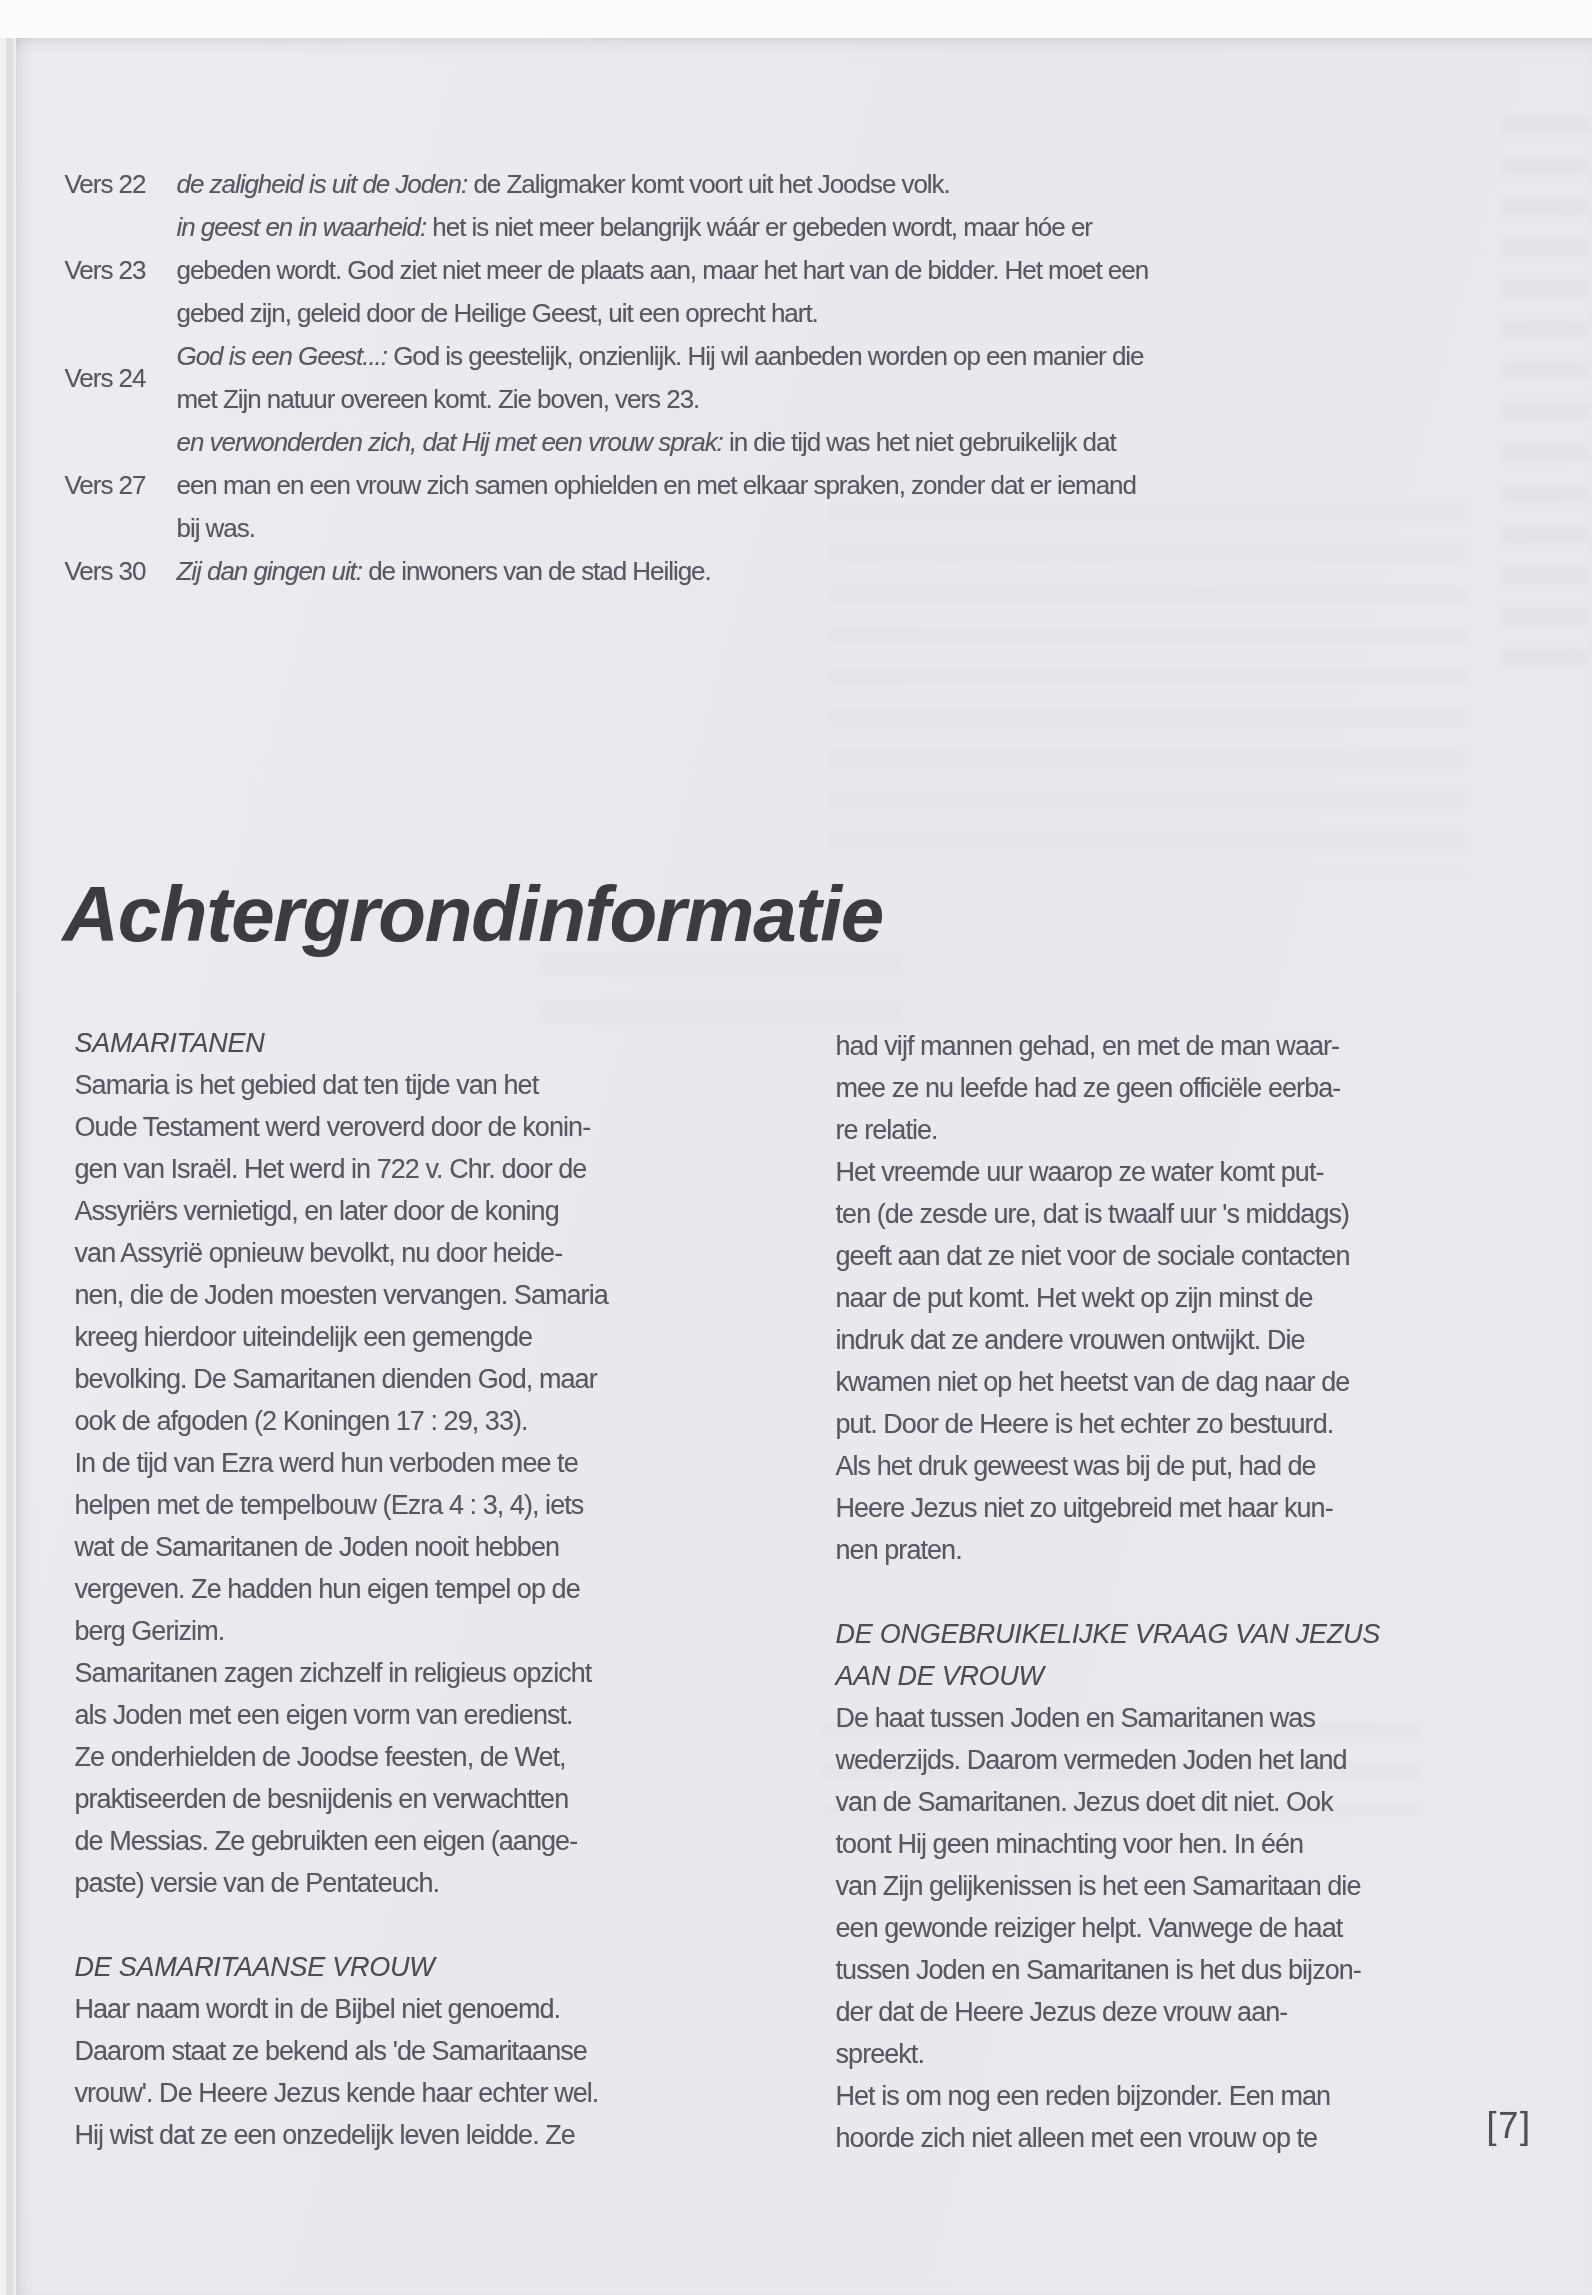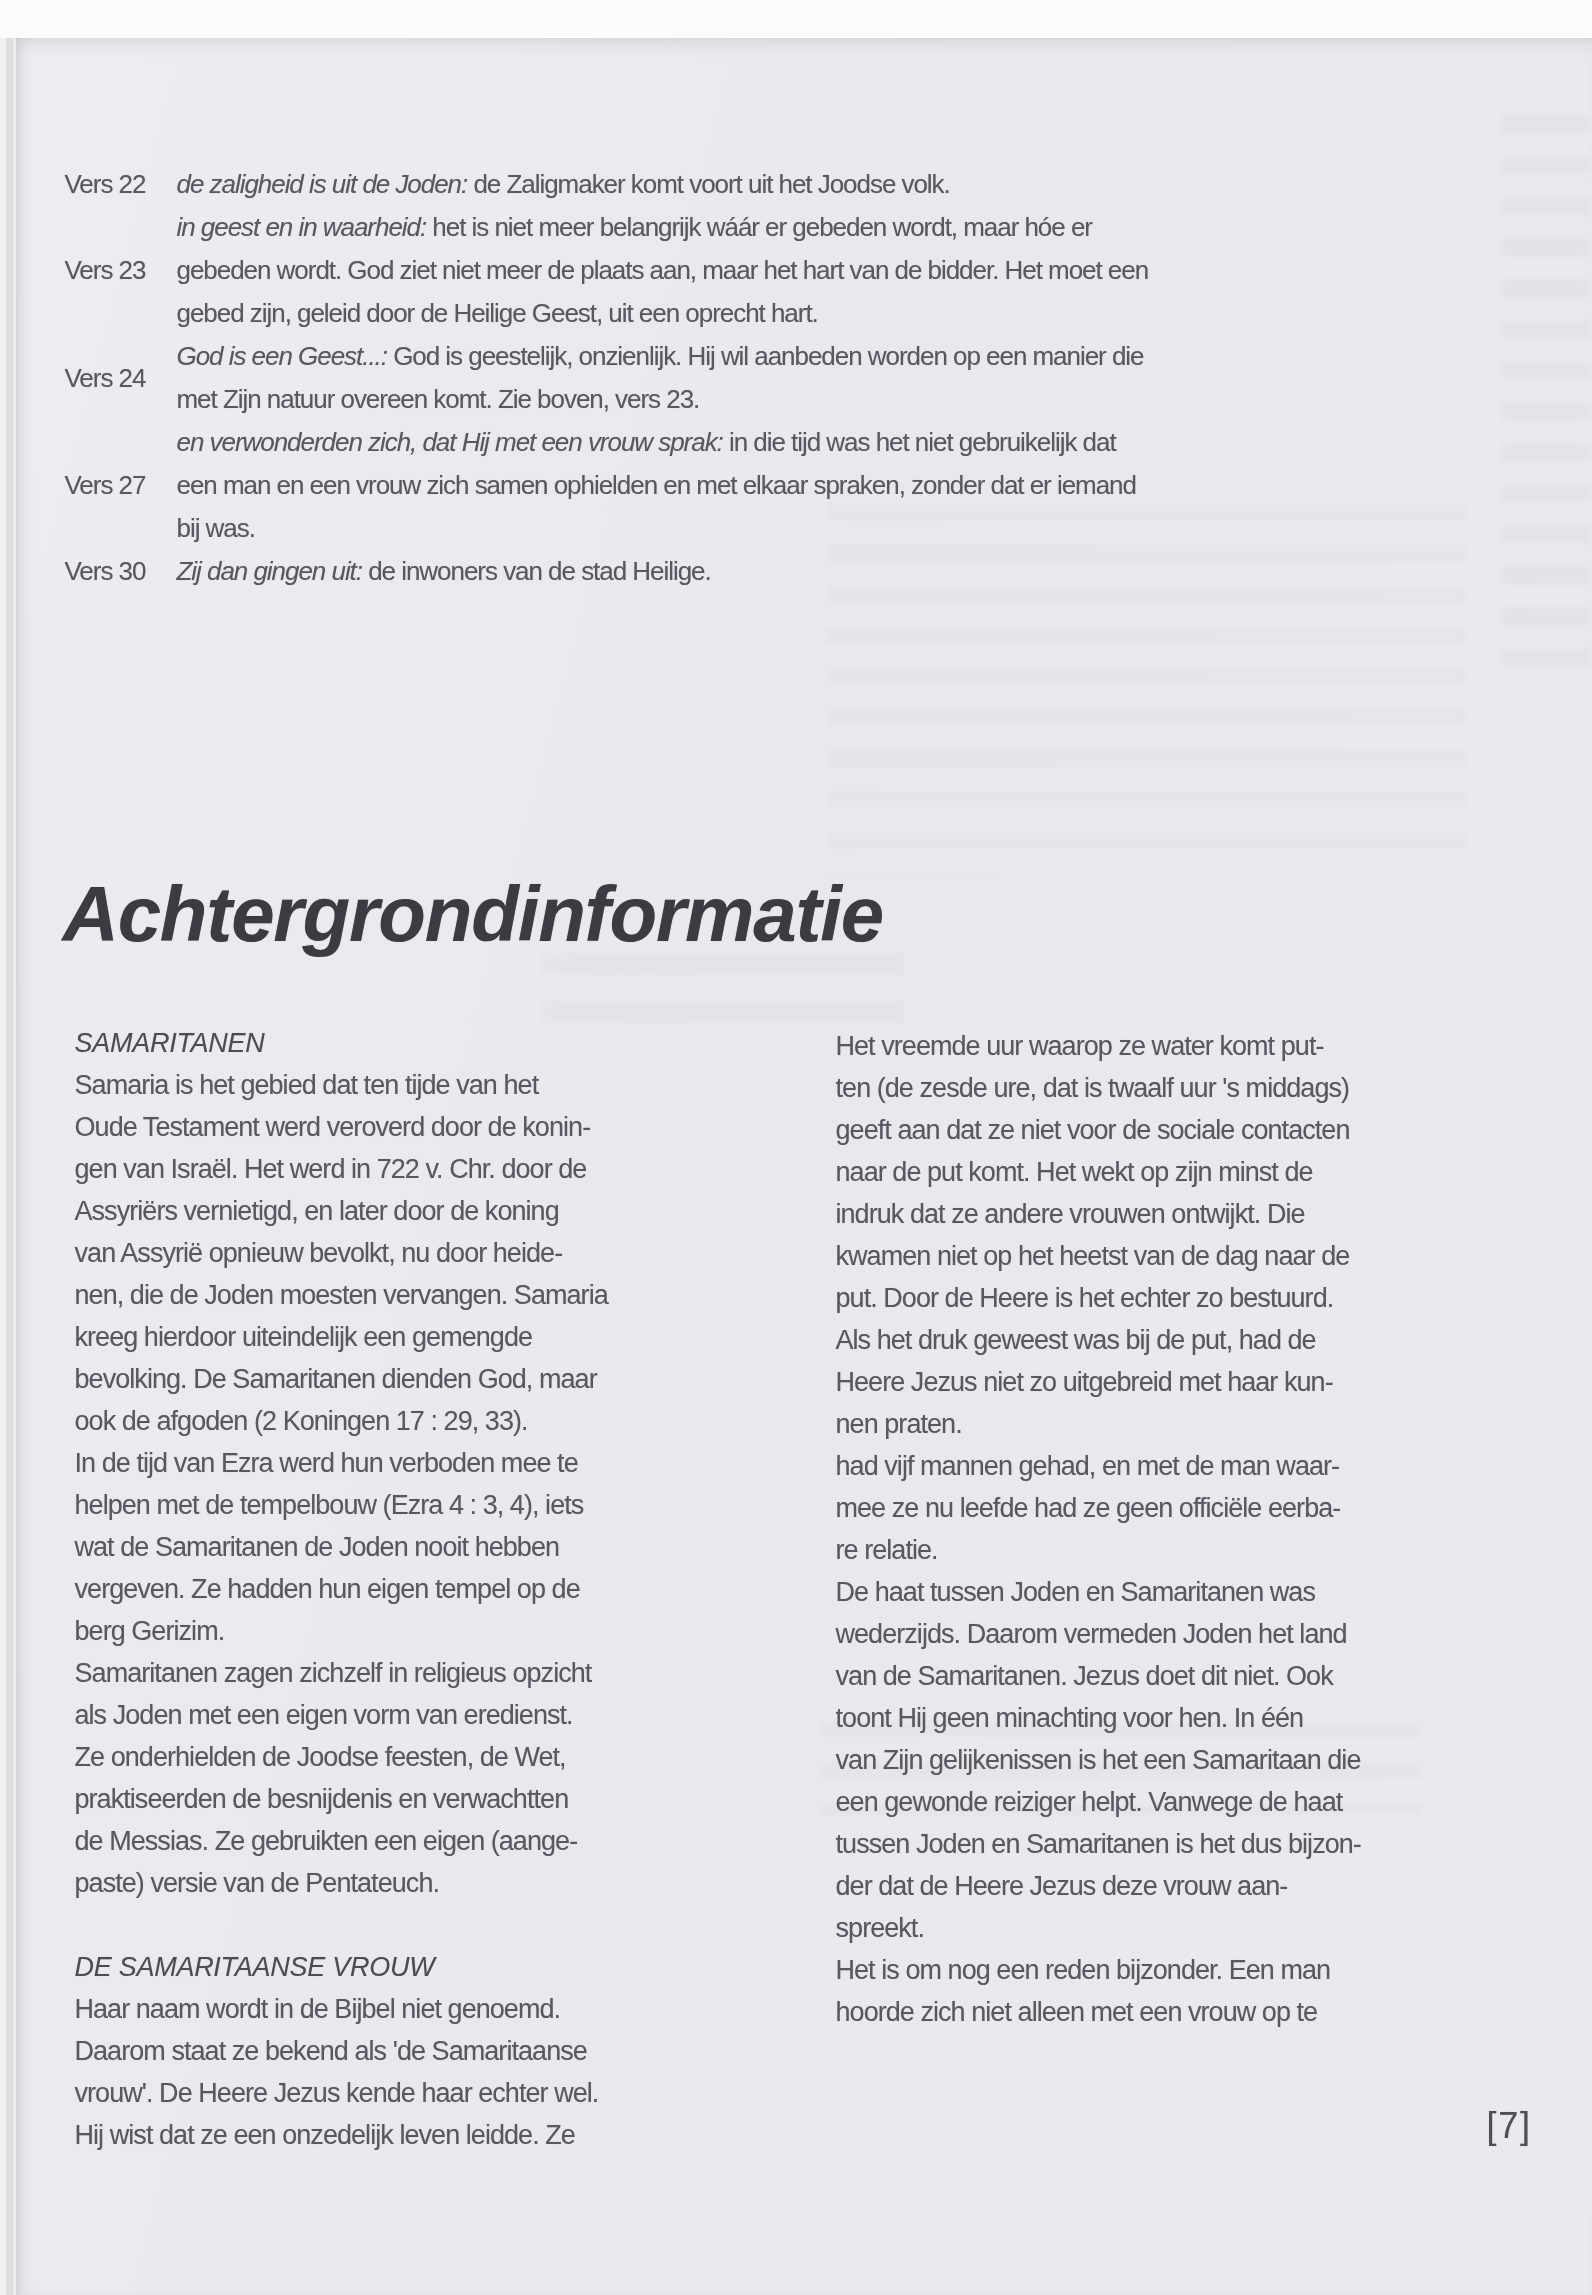--- a/index.html
+++ b/index.html
@@ -168,33 +168,35 @@
 de Messias. Ze gebruikten een eigen (aange-
 paste) versie van de Pentateuch.</p>
       <h3 class="gap">DE SAMARITAANSE VROUW</h3>
       <p class="cpar">Haar naam wordt in de Bijbel niet genoemd.
 Daarom staat ze bekend als 'de Samaritaanse
 vrouw'. De Heere Jezus kende haar echter wel.
 Hij wist dat ze een onzedelijk leven leidde. Ze</p>
     </div>
 
     <div class="col col-right">
+      <p class="cpar">had vijf mannen gehad, en met de man waar-
+mee ze nu leefde had ze geen officiële eerba-
+re relatie.</p>
       <p class="cpar">Het vreemde uur waarop ze water komt put-
 ten (de zesde ure, dat is twaalf uur 's middags)
 geeft aan dat ze niet voor de sociale contacten
 naar de put komt. Het wekt op zijn minst de
 indruk dat ze andere vrouwen ontwijkt. Die
 kwamen niet op het heetst van de dag naar de
 put. Door de Heere is het echter zo bestuurd.
 Als het druk geweest was bij de put, had de
 Heere Jezus niet zo uitgebreid met haar kun-
 nen praten.</p>
-      <p class="cpar">had vijf mannen gehad, en met de man waar-
-mee ze nu leefde had ze geen officiële eerba-
-re relatie.</p>
+      <h3 class="gap">DE ONGEBRUIKELIJKE VRAAG VAN JEZUS
+AAN DE VROUW</h3>
       <p class="cpar">De haat tussen Joden en Samaritanen was
 wederzijds. Daarom vermeden Joden het land
 van de Samaritanen. Jezus doet dit niet. Ook
 toont Hij geen minachting voor hen. In één
 van Zijn gelijkenissen is het een Samaritaan die
 een gewonde reiziger helpt. Vanwege de haat
 tussen Joden en Samaritanen is het dus bijzon-
 der dat de Heere Jezus deze vrouw aan-
 spreekt.</p>
       <p class="cpar">Het is om nog een reden bijzonder. Een man

